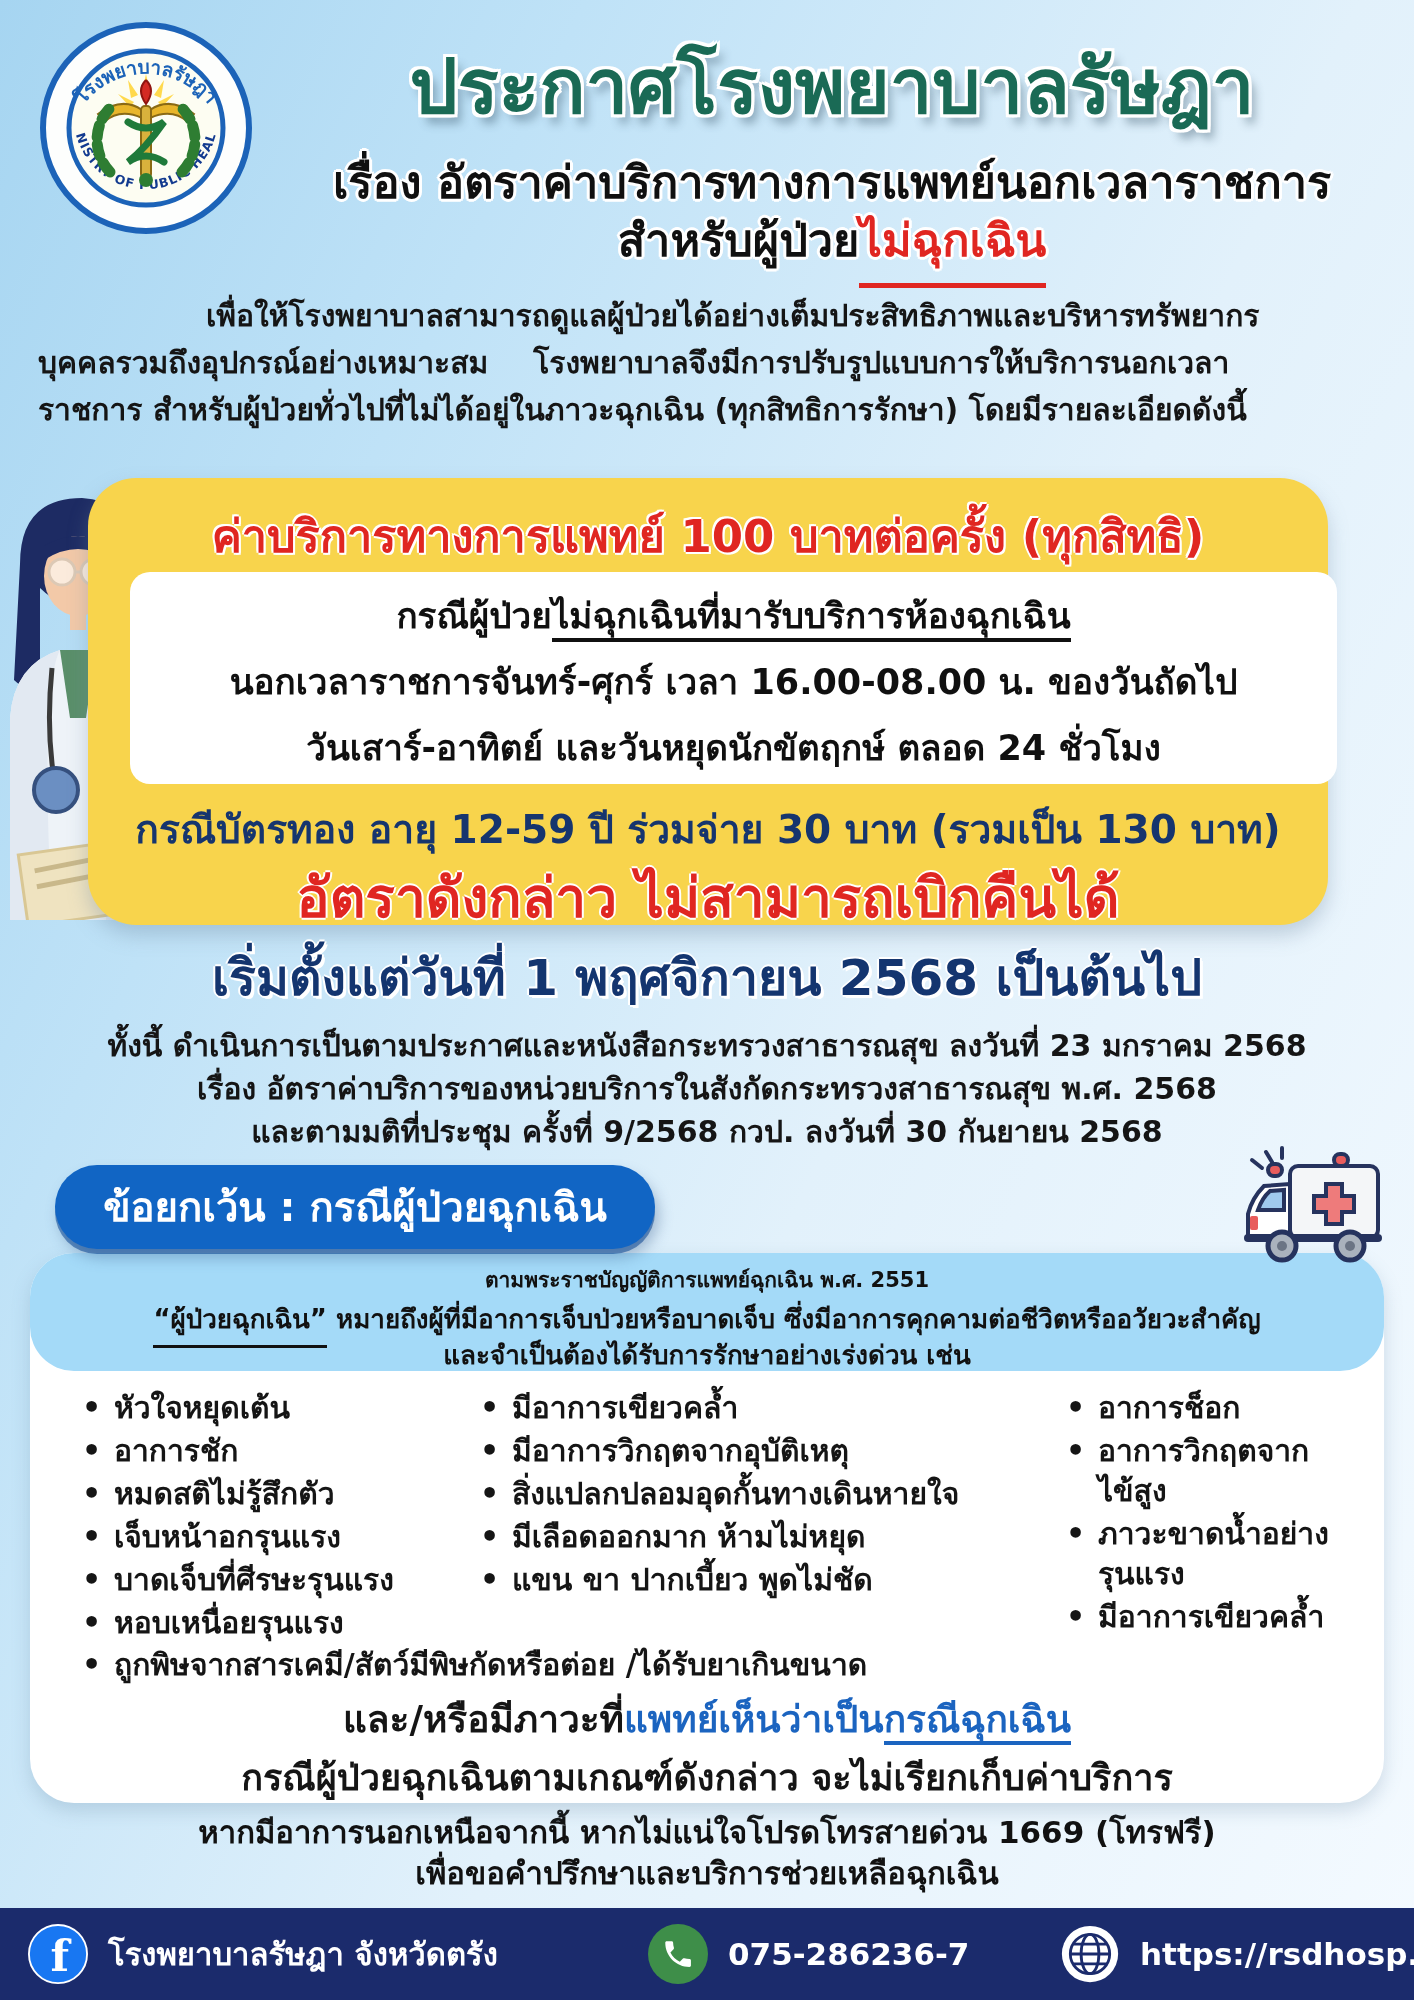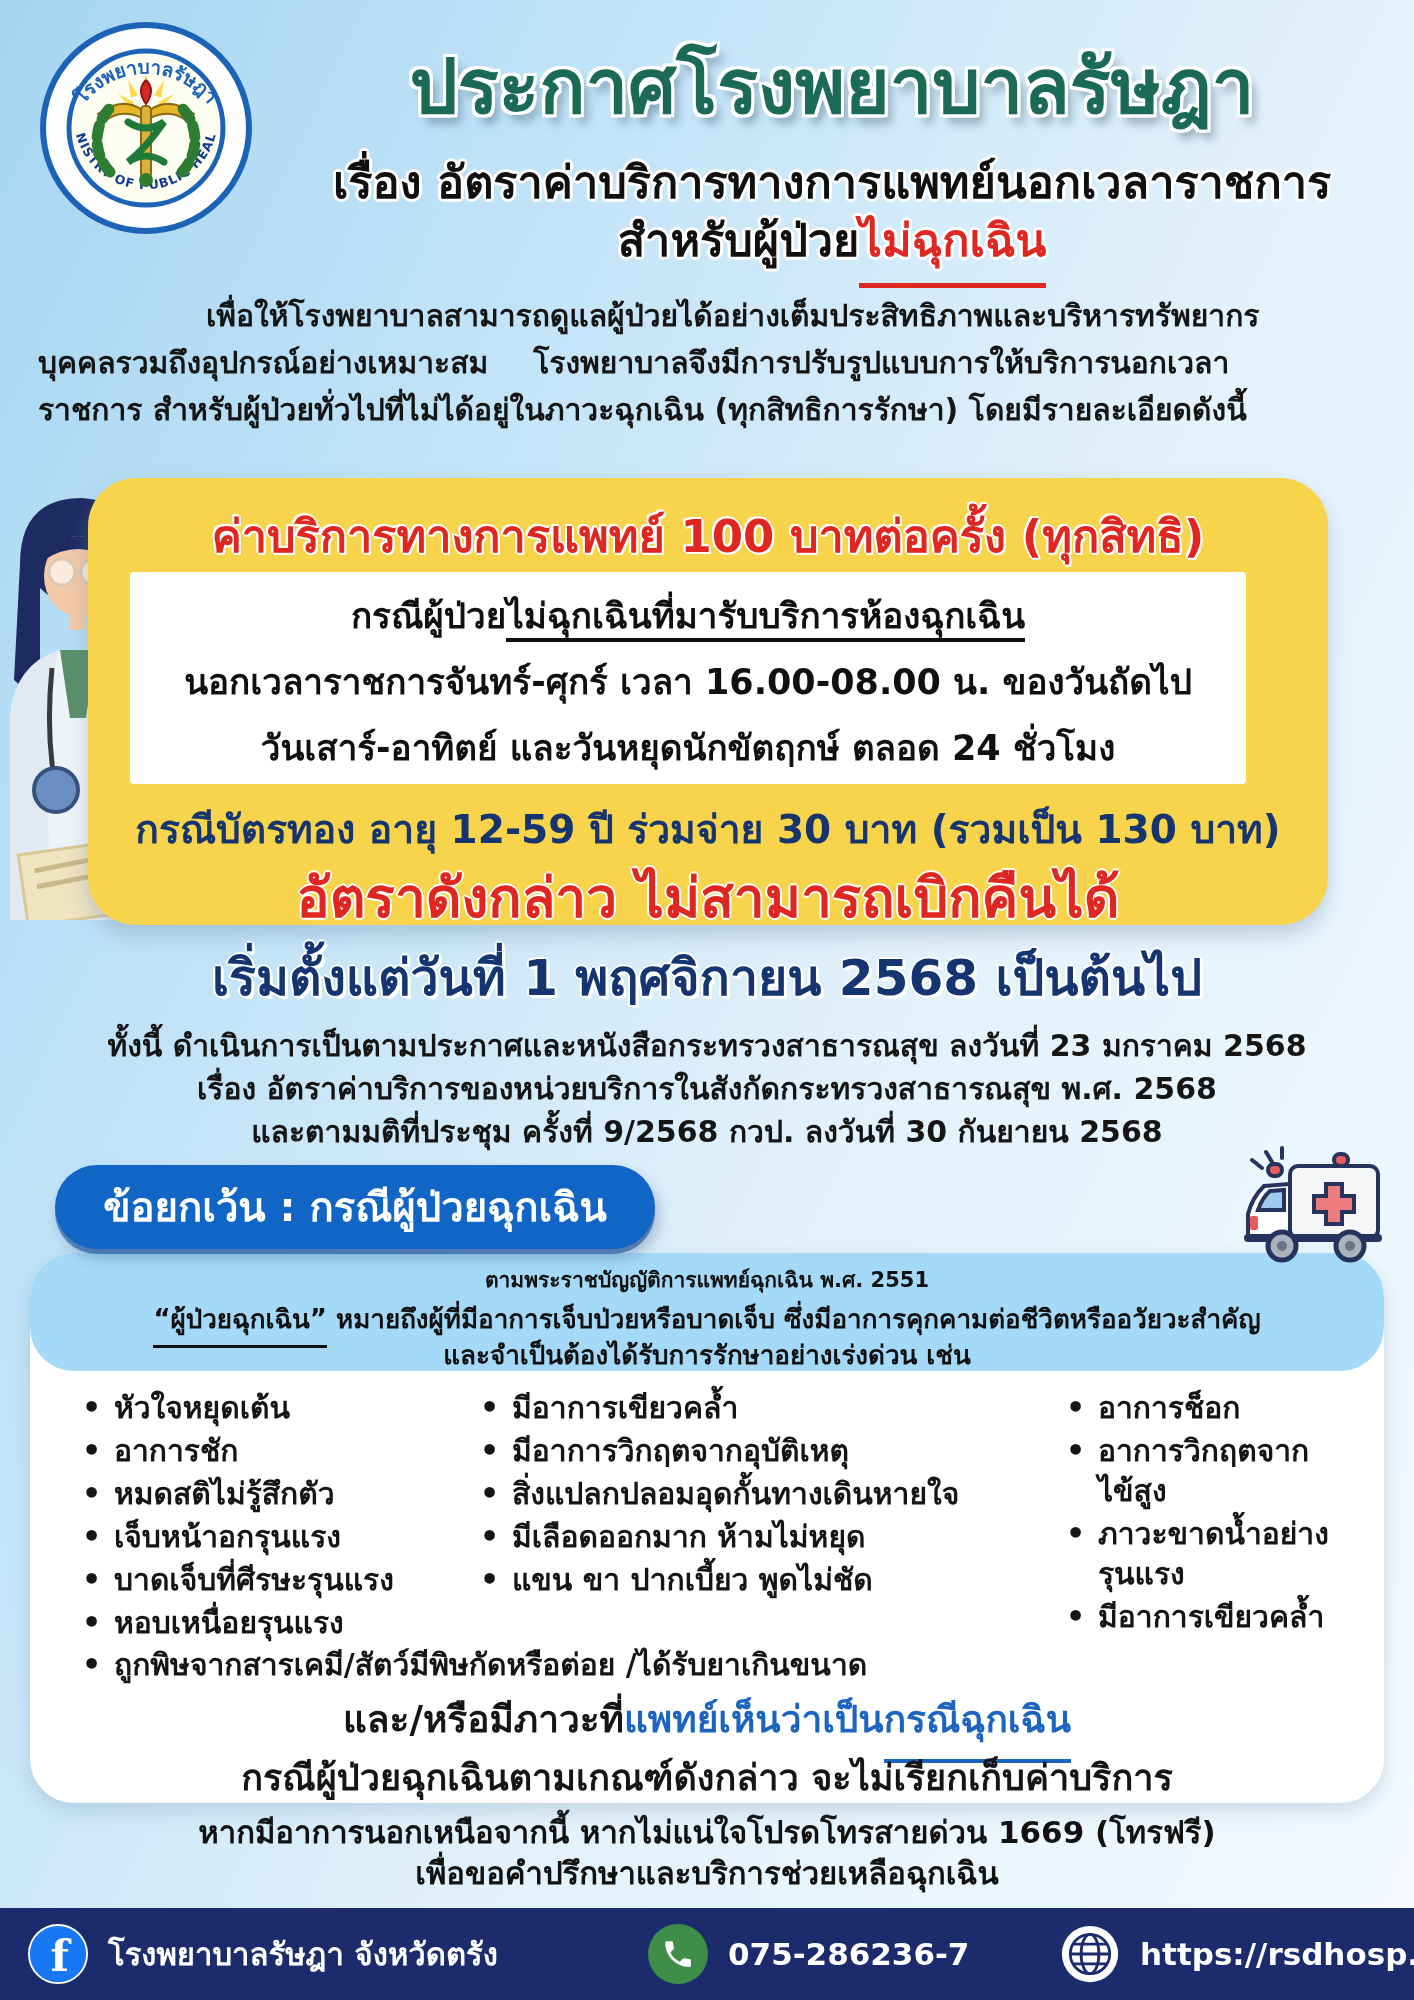--- a/index.html
+++ b/index.html
@@ -24,21 +24,21 @@
   .intro{left:38px;top:292px;width:1340px;font-size:30px;font-weight:700;color:#151515;line-height:47px;}
   .intro .ind{padding-left:168px;}
   
   .nurse{left:0;top:468px;width:158px;height:452px;}
   
   .fee-box{left:88px;top:478px;width:1240px;height:447px;background:#f8d44c;border-radius:48px;
            box-shadow:0 10px 20px rgba(110,135,160,.35);}
   .fee-headline{position:absolute;left:0;top:22px;width:100%;text-align:center;font-size:45px;
                 font-weight:800;color:#e02621;
                 text-shadow:2px 0 0 #fff,-2px 0 0 #fff,0 2px 0 #fff,0 -2px 0 #fff,2px 2px 0 #fff,-2px -2px 0 #fff;}
-  .fee-inner{position:absolute;left:42px;top:94px;width:1116px;height:212px;background:#fff;border-radius:4px;}
+  .fee-inner{position:absolute;left:42px;top:94px;width:1207px;height:212px;background:#fff;border-radius:20px;}
   .cond-title{position:absolute;left:0;top:16px;width:100%;text-align:center;font-size:35px;font-weight:800;color:#101010;}
   .cond-title .u{border-bottom:4px solid #101010;padding-bottom:2px;}
   .cond-l2{position:absolute;left:0;top:82px;width:100%;text-align:center;font-size:35px;font-weight:800;color:#101010;}
   .cond-l3{position:absolute;left:0;top:148px;width:100%;text-align:center;font-size:35px;font-weight:800;color:#101010;}
   .copay{position:absolute;left:0;top:320px;width:100%;text-align:center;font-size:39px;font-weight:800;color:#16356e;}
   .no-refund{position:absolute;left:0;top:376px;width:100%;text-align:center;font-size:55px;font-weight:800;color:#e02621;
              text-shadow:2px 0 0 #fff,-2px 0 0 #fff,0 2px 0 #fff,0 -2px 0 #fff;}
   
   .effective{left:0;top:938px;width:1414px;font-size:50px;font-weight:800;color:#14356f;
              text-shadow:2px 0 0 #fff,-2px 0 0 #fff,0 2px 0 #fff,0 -2px 0 #fff,3px 3px 0 #fff;}
@@ -59,21 +59,21 @@
   .cols ul{list-style:none;margin:0;padding:0;}
   .col1{width:398px;}
   .col2{width:586px;}
   .col3{width:278px;}
   .cols li,.long-item{font-size:30px;font-weight:700;color:#151515;line-height:40px;margin-bottom:3px;
         padding-left:38px;position:relative;}
   .cols li::before,.long-item::before{content:"\2022";position:absolute;left:6px;top:0;font-weight:800;}
   .long-item{position:absolute;left:46px;top:392px;width:1100px;}
   .doc-note{position:absolute;left:0;top:436px;width:100%;text-align:center;font-size:37px;font-weight:800;color:#151515;}
   .doc-note .bl{color:#1b64c0;}
-  .doc-note .blu{color:#1b64c0;border-bottom:4px solid #1b64c0;padding-bottom:18px;}
+  .doc-note .blu{color:#1b64c0;border-bottom:4px solid #1b64c0;padding-bottom:0;}
   .no-charge{position:absolute;left:0;top:496px;width:100%;text-align:center;font-size:36px;font-weight:800;color:#151515;}
   
   .hotline{left:0;top:1812px;width:1414px;font-size:31px;font-weight:700;color:#111;line-height:41px;}
   
   .footer-bar{left:0;top:1908px;width:1414px;height:92px;background:#1b2b6c;z-index:6;}
   .f-item{position:absolute;top:0;height:92px;display:flex;align-items:center;gap:20px;color:#fff;
           font-size:31px;font-weight:600;cursor:pointer;}
   .f-fb{left:28px;} .f-ph{left:648px;} .f-web{left:1060px;}
   .f-icon{width:60px;height:60px;display:inline-block;}
 </style>

